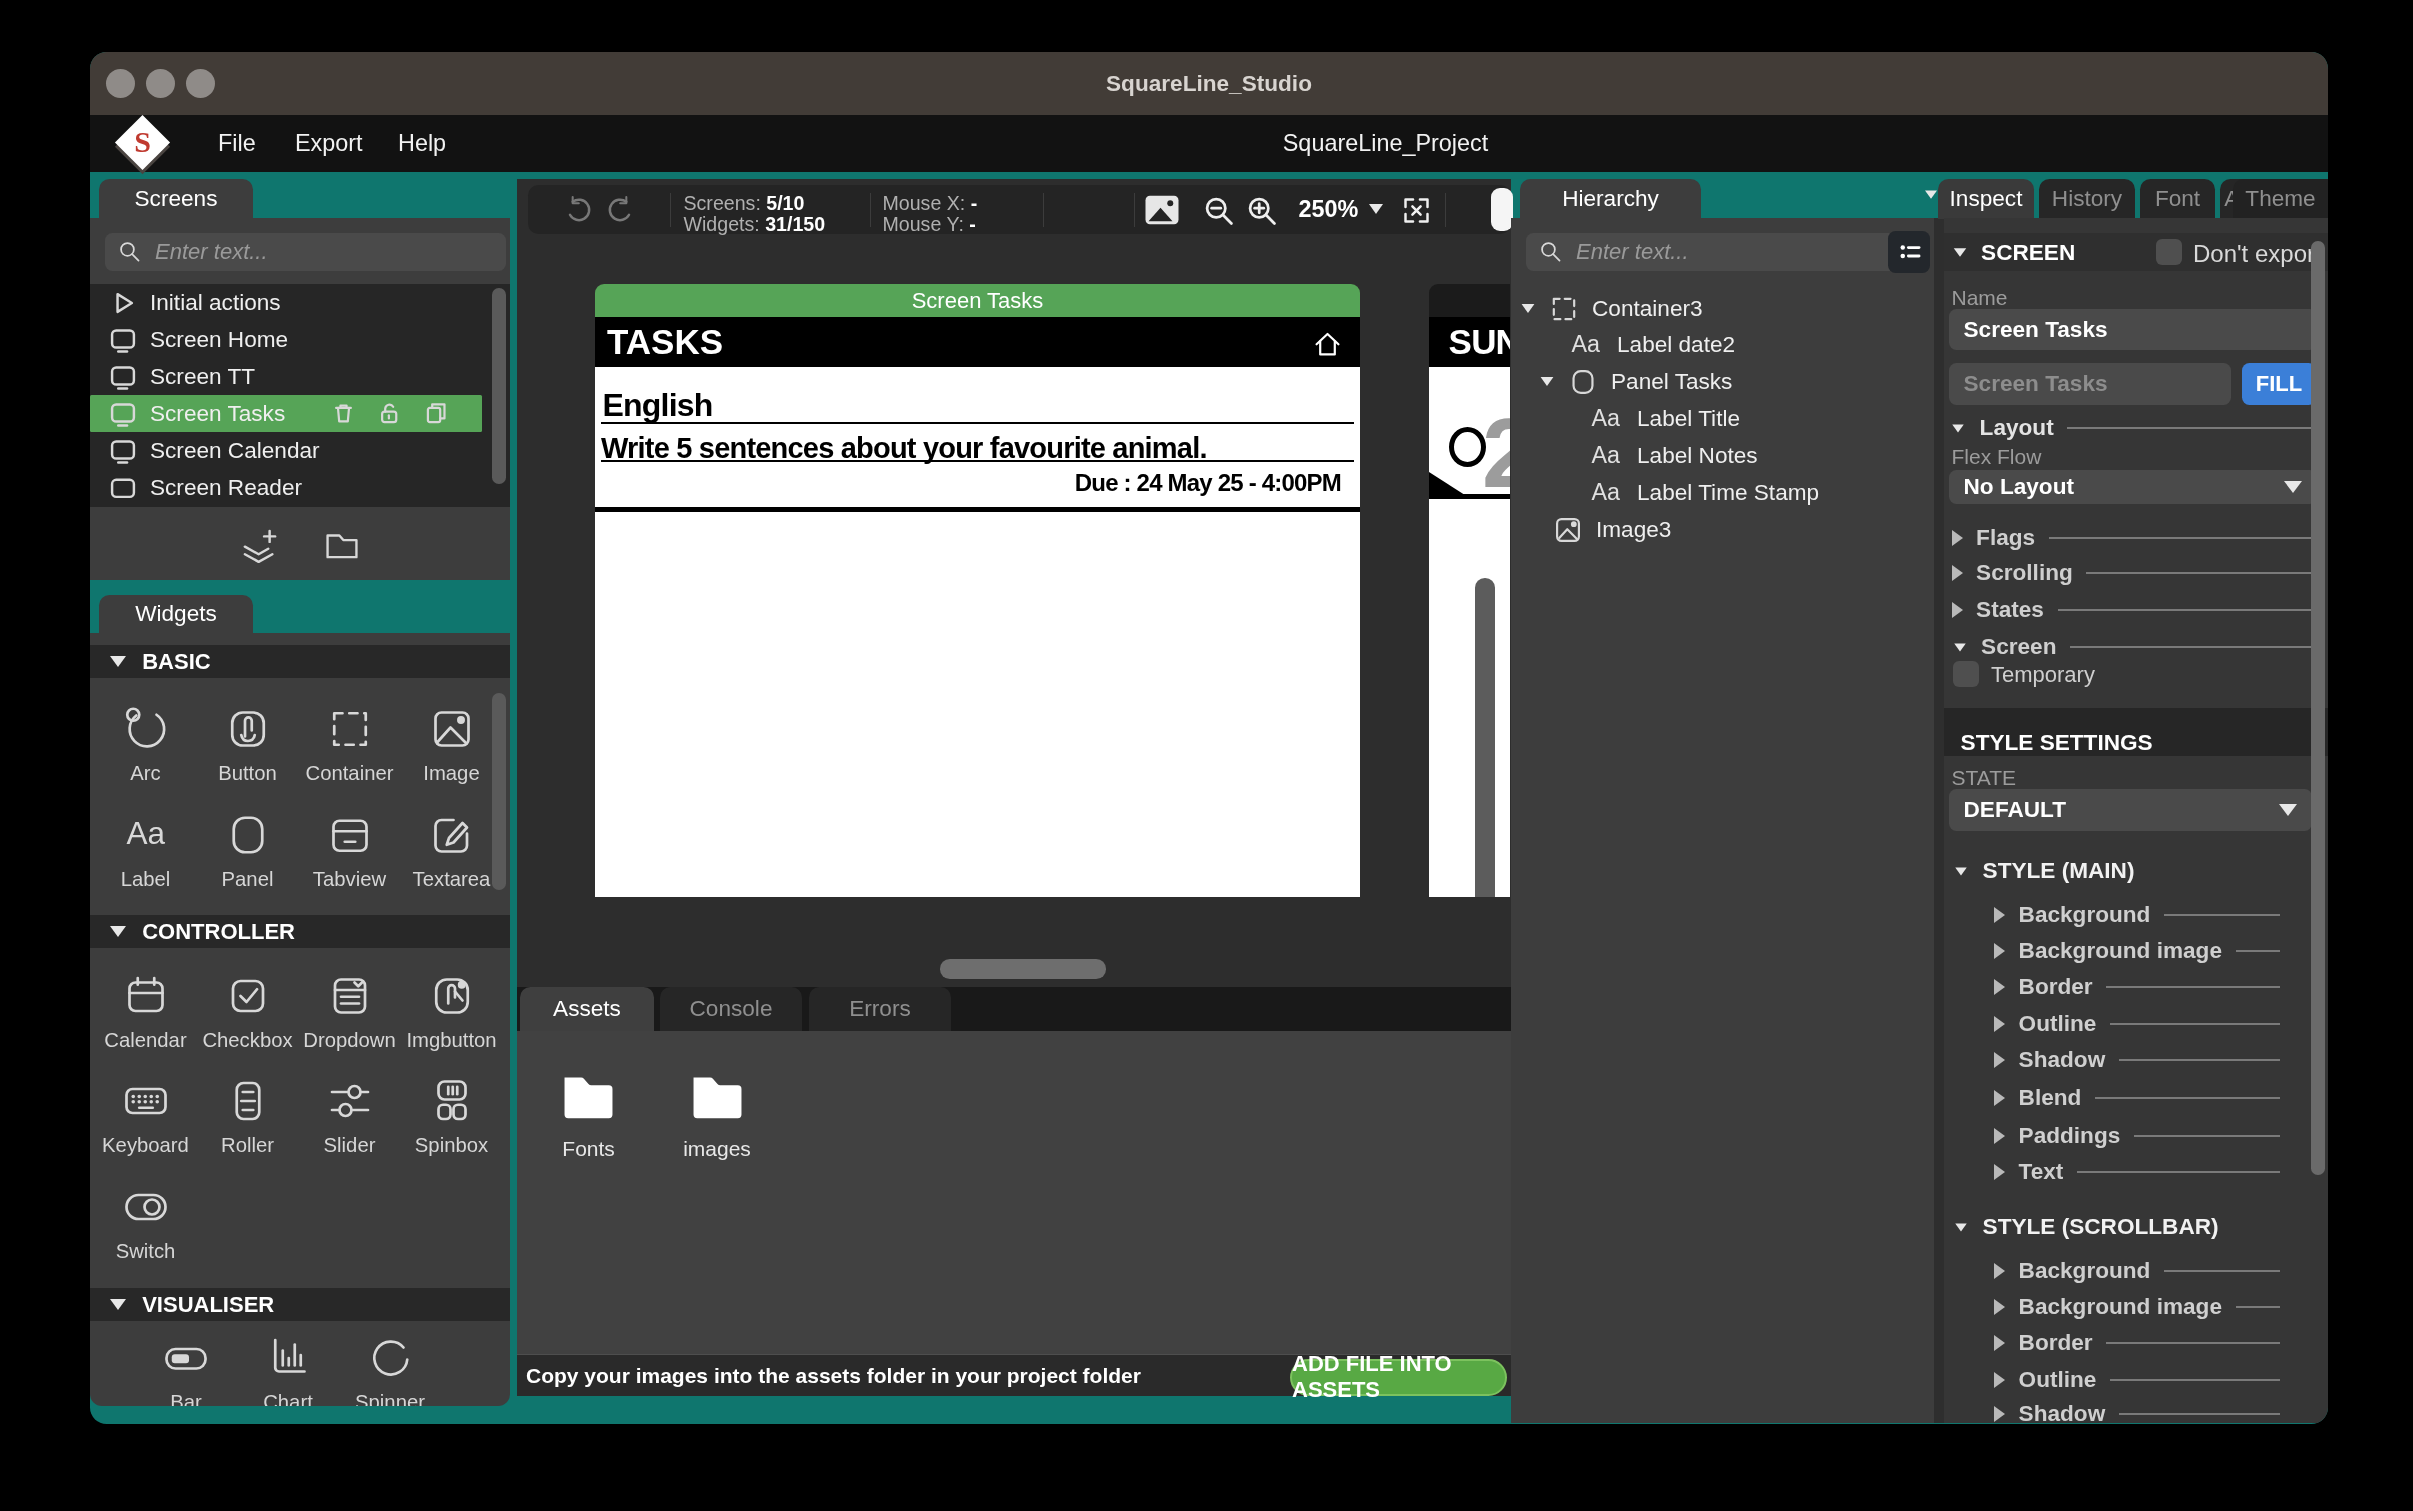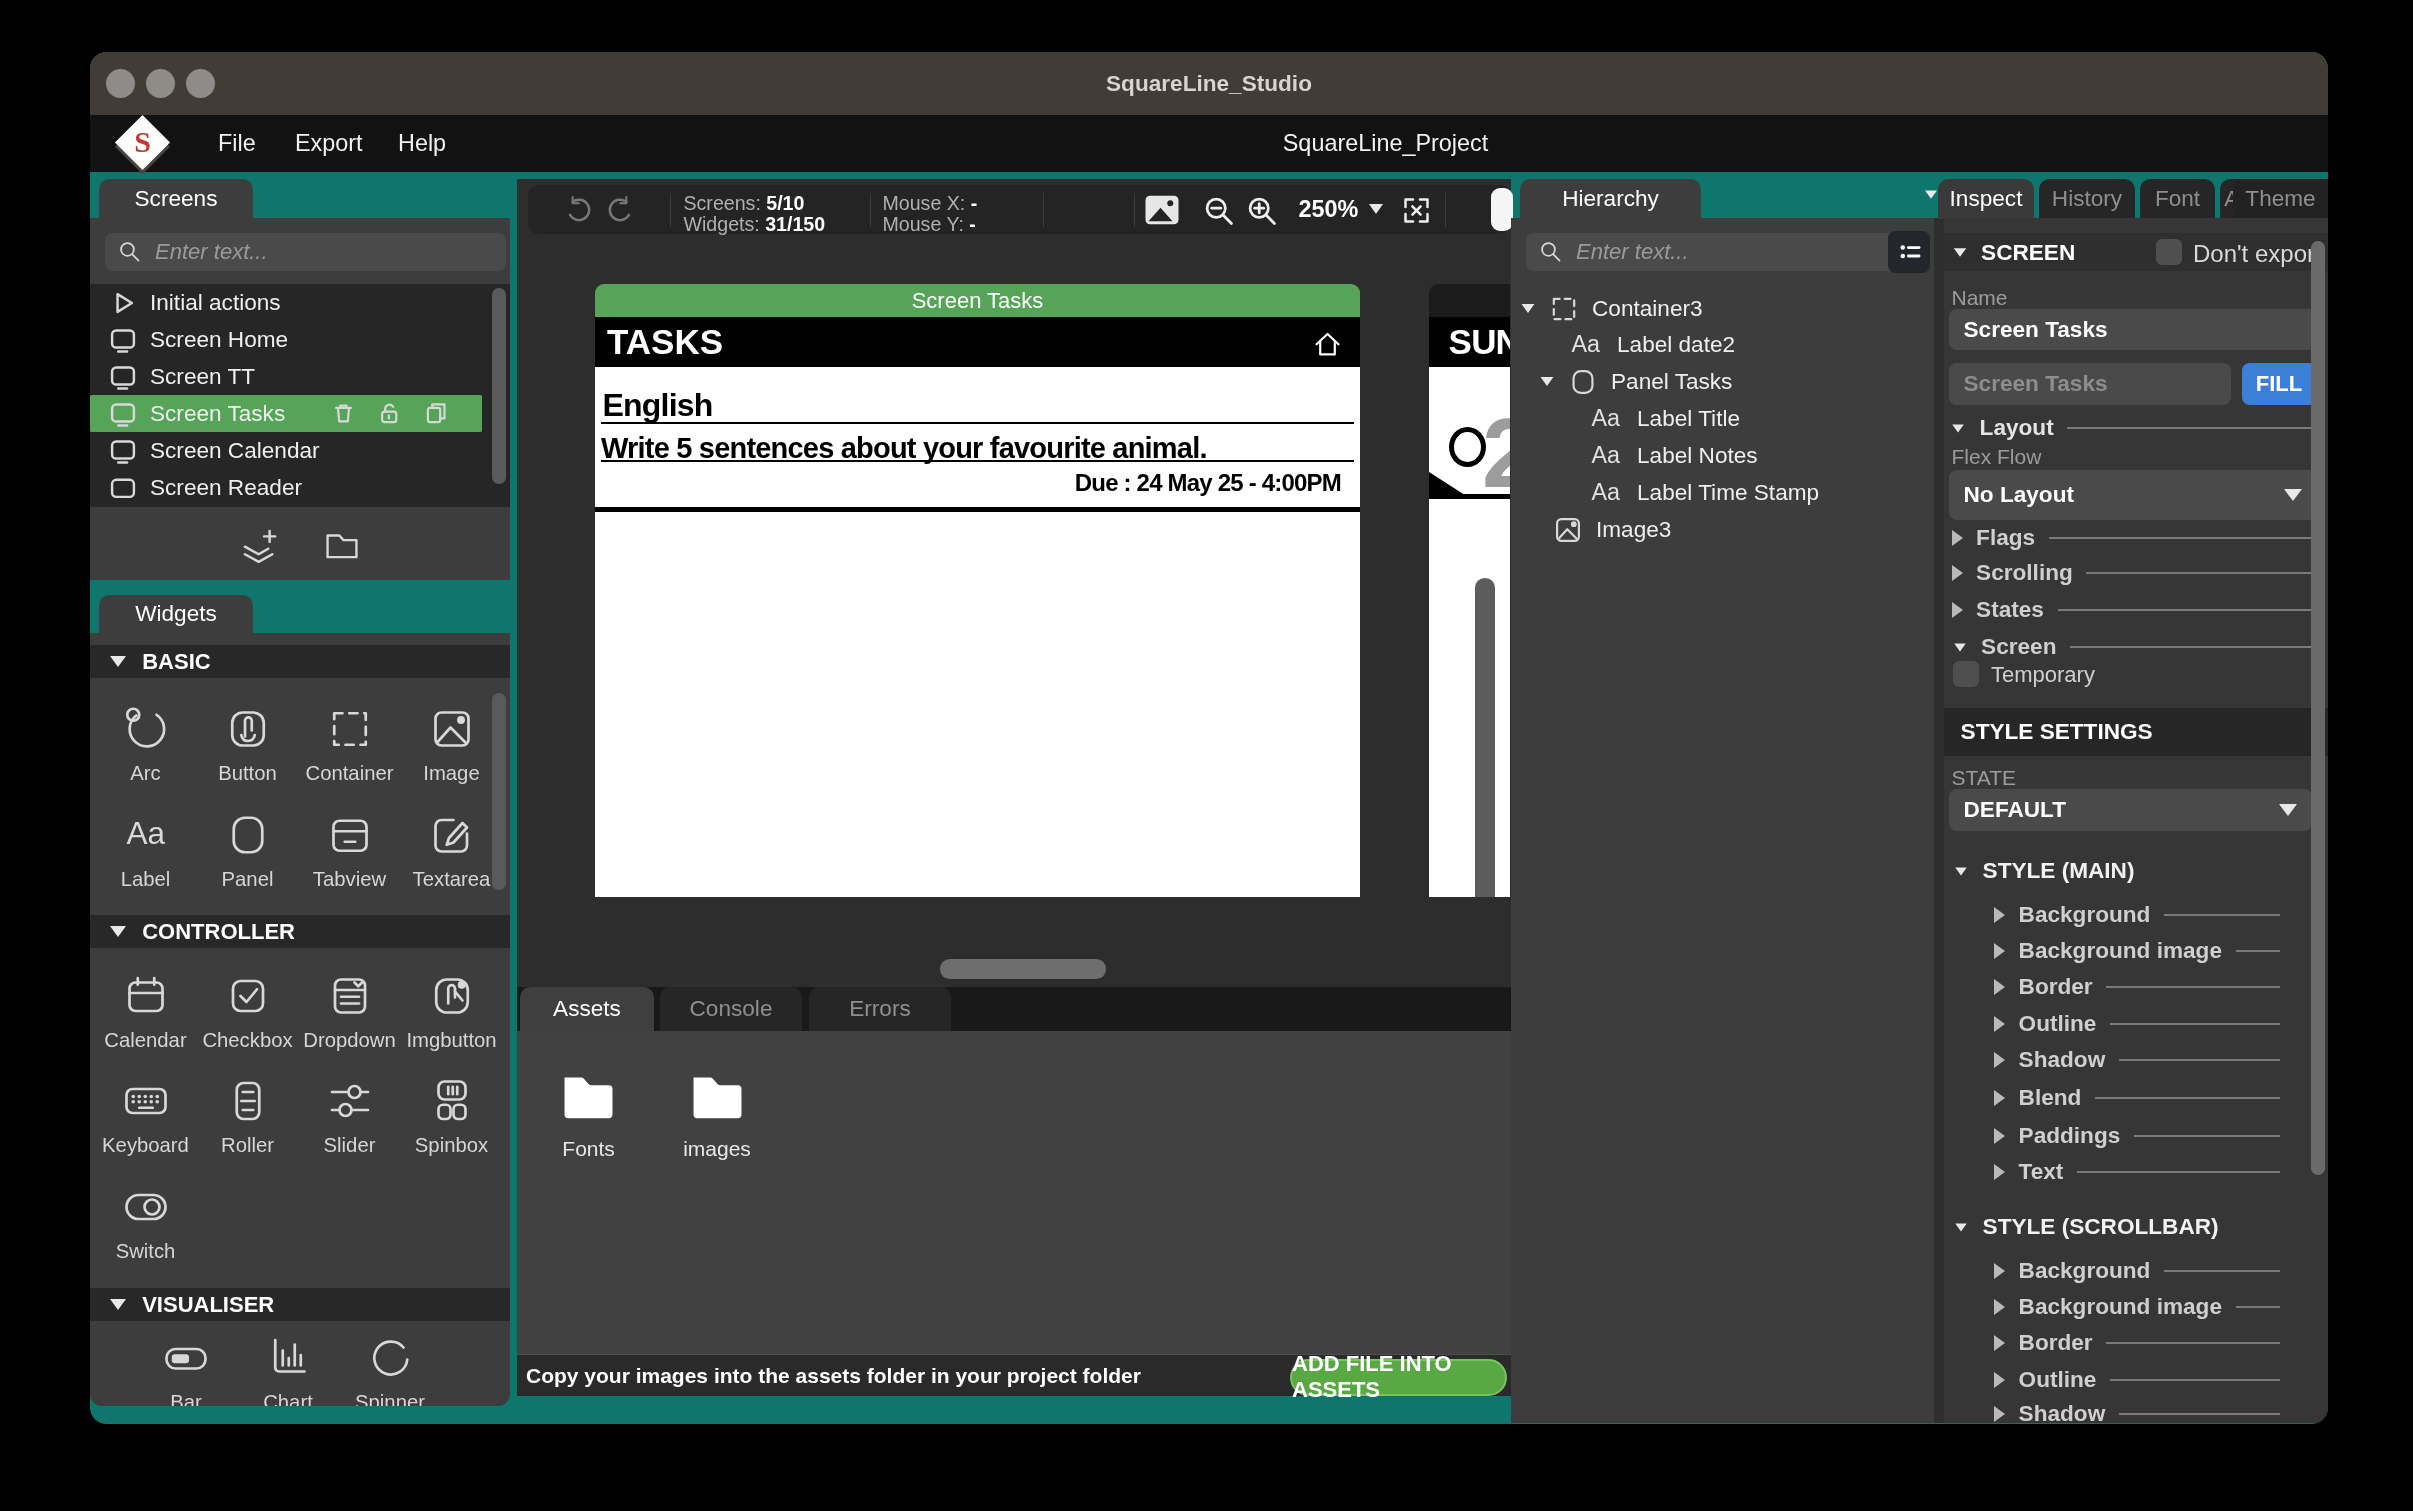--- a/index.html
+++ b/index.html
@@ -68,21 +68,21 @@
   
   .insp{position:absolute;background:#363636;}
   .ilabel{position:absolute;font-size:21px;color:#9c9c9c;}
   .ifield{position:absolute;background:#4a4a4a;border-radius:7.5px;display:flex;align-items:center;padding:0 15px;box-sizing:border-box;
           font-size:22.6px;font-weight:bold;color:#fff;}
   .ifield .ph{color:#8d8d8d;}
   .irow{position:absolute;display:flex;align-items:center;gap:13.6px;font-size:22.6px;font-weight:bold;color:#cfcfcf;}
   .hline{height:1.5px;background:#7a7a7a;flex:1;}
   .cbx{width:25.6px;height:25.6px;background:#4f4f4f;border-radius:6px;}
   .dd-arrow{width:0;height:0;border-left:9px solid transparent;border-right:9px solid transparent;border-top:12px solid #e8e8e8;}
-  .darkband{position:absolute;background:#262626;display:flex;align-items:center;padding-left:16.6px;box-sizing:border-box;
+  .darkband{position:absolute;background:#262626;display:flex;align-items:flex-end;padding-left:16.6px;box-sizing:border-box;
             font-weight:bold;font-size:22.6px;color:#fff;}
 </style>
 </head>
 <body>
 
 <div id="stage">
 <div class="window">
 
   <div class="titlebar">
     <div class="tl-dot" style="left:16px"></div>
@@ -610,21 +610,21 @@
     <div class="abs" style="left:298px;top:145px;width:74px;height:42px;background:#3b7fd8;border-radius:7.5px;display:flex;align-items:center;justify-content:center;font-weight:bold;font-size:22px;color:#fff">
       <span>FILL</span>
     </div>
 
     <div class="irow" style="left:6px;top:197px;width:366px;color:#e3e3e3">
       <span class="tri" style="transform:scale(.72)"></span>
       <span>Layout</span>
       <span class="hline"></span>
     </div>
     <div class="ilabel" style="left:7.5px;top:227px">Flex Flow</div>
-    <div class="ifield" style="left:4.5px;top:252px;width:368px;height:50px">
+    <div class="ifield" style="left:4.5px;top:252px;width:368px;height:34px">
       <span>No Layout</span>
       <span class="dd-arrow" style="margin-left:auto"></span>
     </div>
 
     <div class="irow" style="left:7.5px;top:307px;width:365px">
       <span class="tri right"></span>
           <span>Flags</span>
           <span class="hline"></span>
         </div>
     <div class="irow" style="left:7.5px;top:342px;width:365px">

